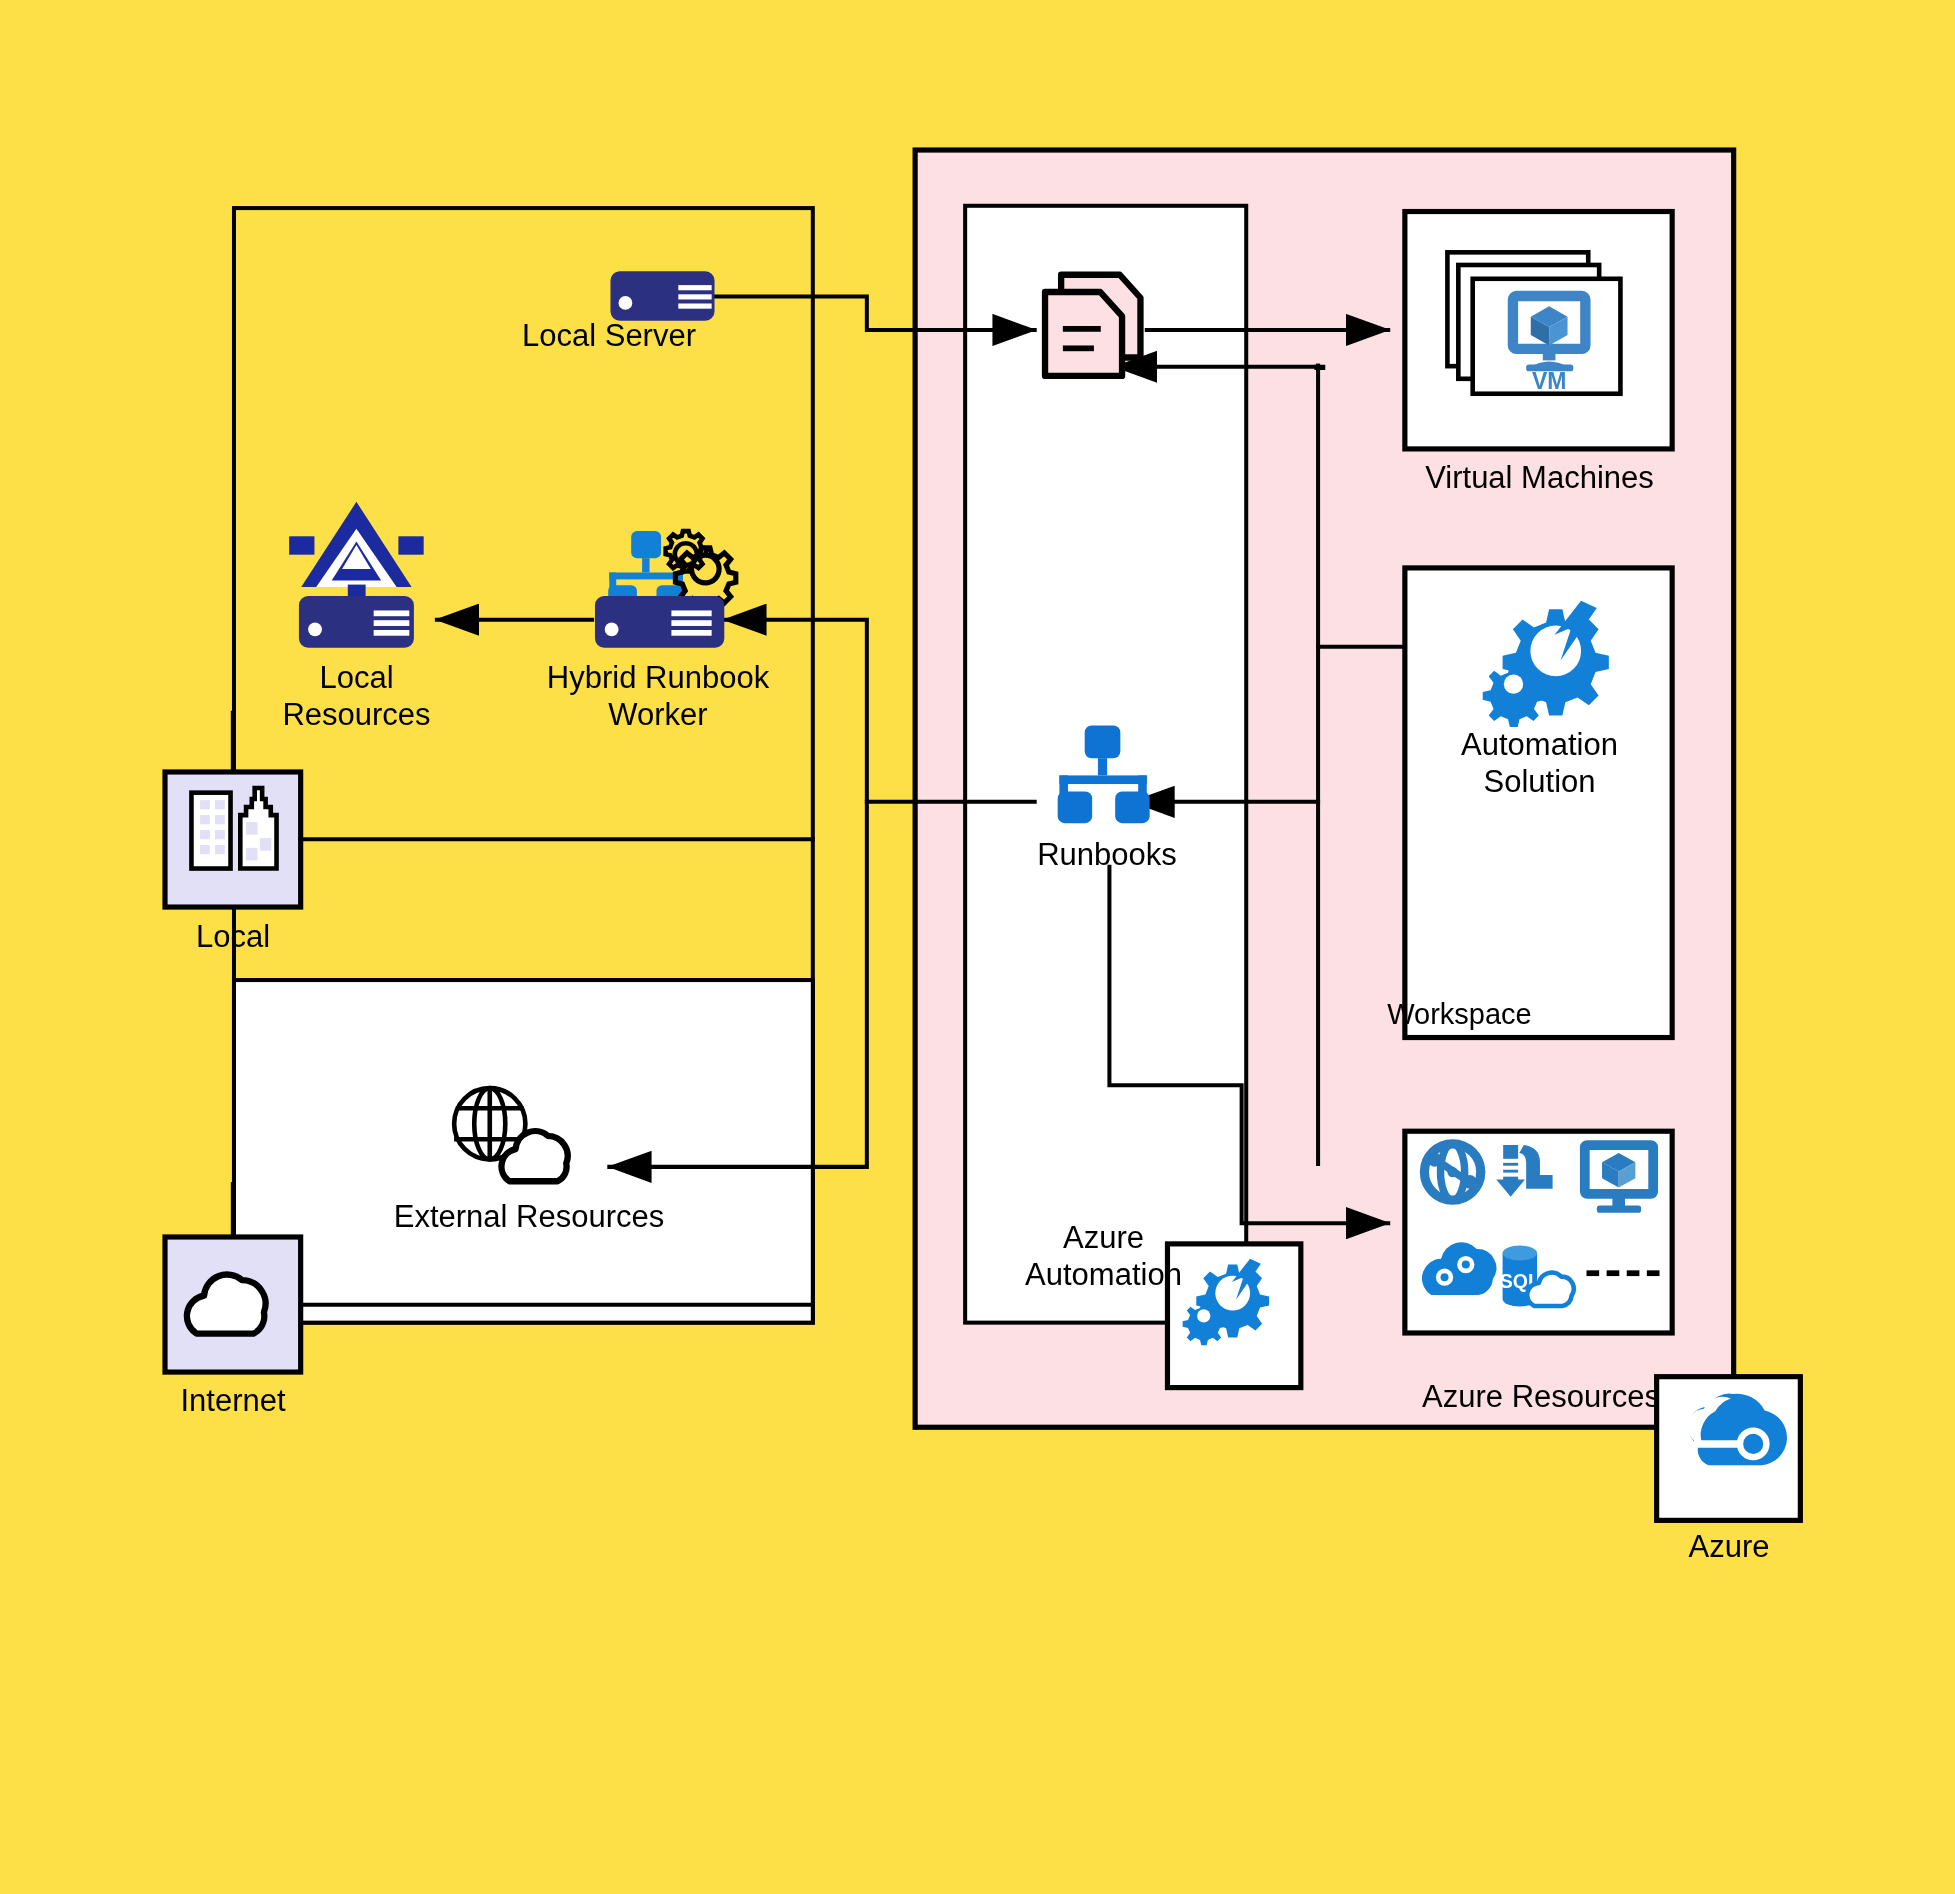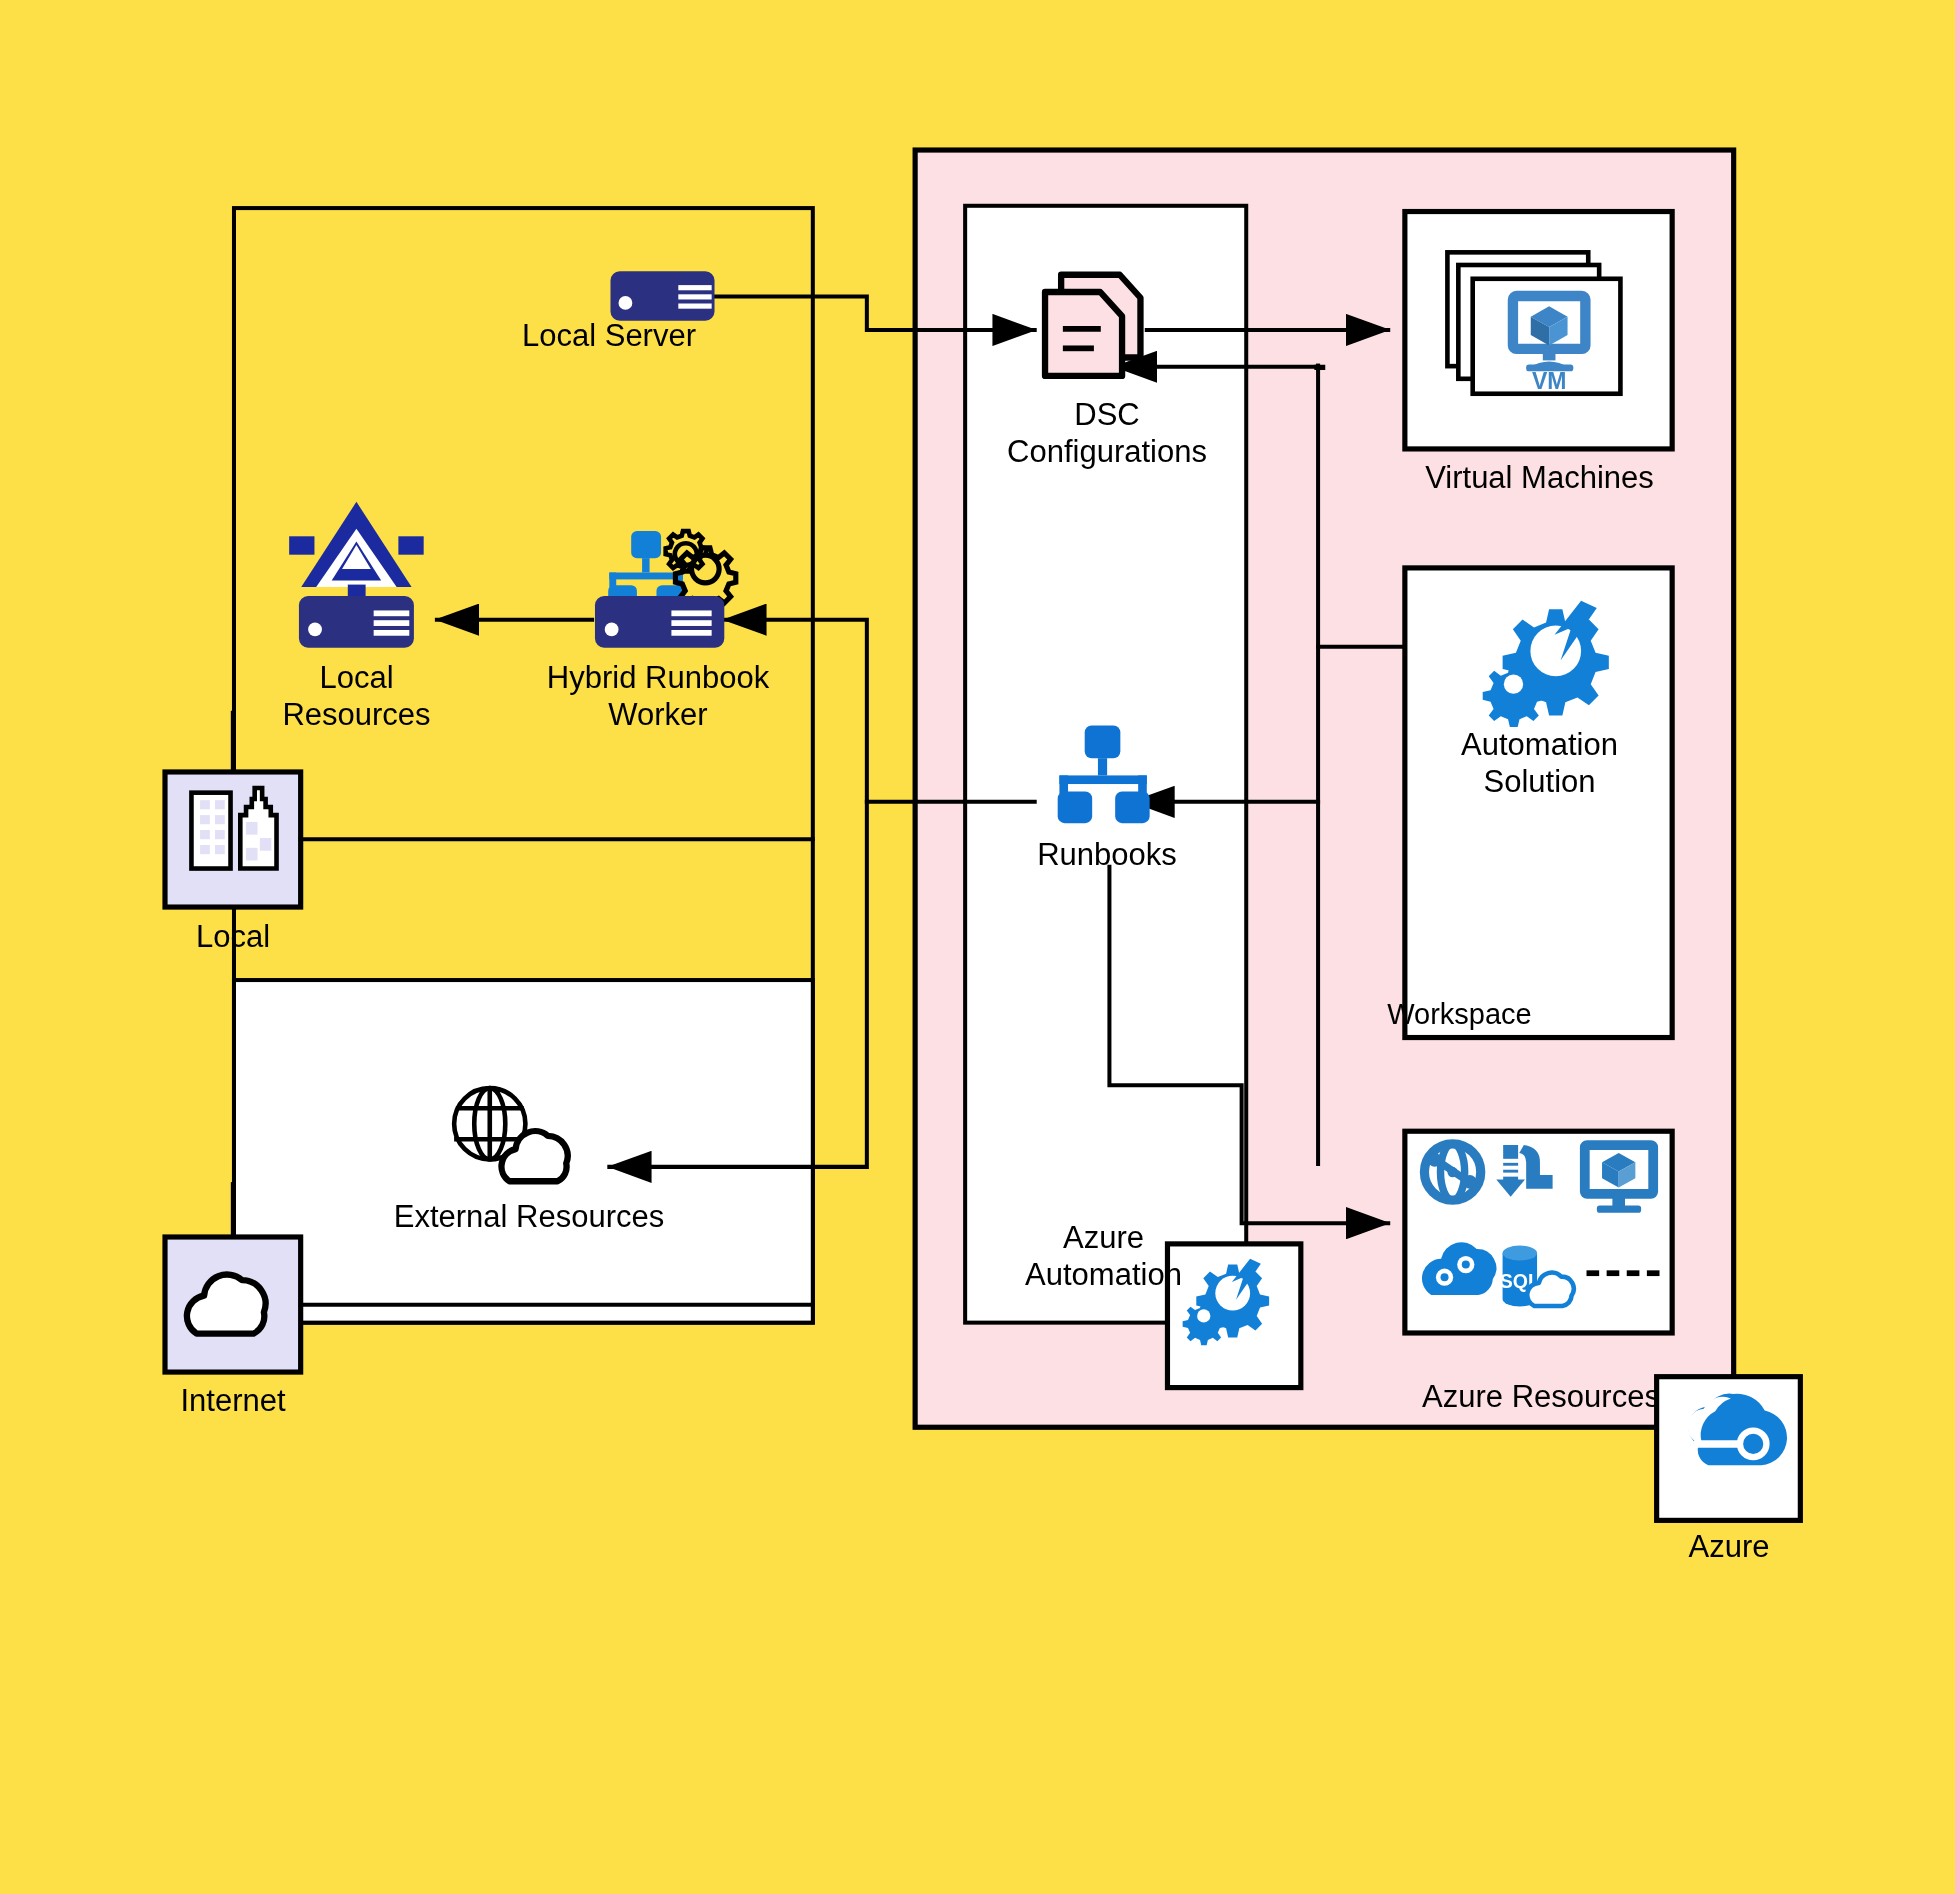--- a/index.html
+++ b/index.html
@@ -330,22 +330,20 @@
 
   <div class="lbl lbl-main" style="left:526px; top:660px; width:264px;">Hybrid Runbook
 Worker</div>
 
   <div class="lbl lbl-main" style="left:147px; top:919px; width:172px;">Local</div>
 
   <div class="lbl lbl-main" style="left:147px; top:1383px; width:172px;">Internet</div>
 
   <div class="lbl lbl-main" style="left:368px; top:1199px; width:322px;">External Resources</div>
 
-  <div class="lbl lbl-main" style="left:966px; top:397px; width:282px;">DSC
-Configurations</div>
 
   <div class="lbl lbl-main" style="left:972px; top:837px; width:270px;">Runbooks</div>
 
   <div class="lbl lbl-main" style="left:1383px; top:460px; width:313px;">Virtual Machines</div>
 
   <div class="lbl lbl-main" style="left:1400px; top:727px; width:279px;">Automation
 Solution</div>
 
   <div class="lbl lbl-small" style="left:1320px; top:997px; width:279px;">Workspace</div>
 

